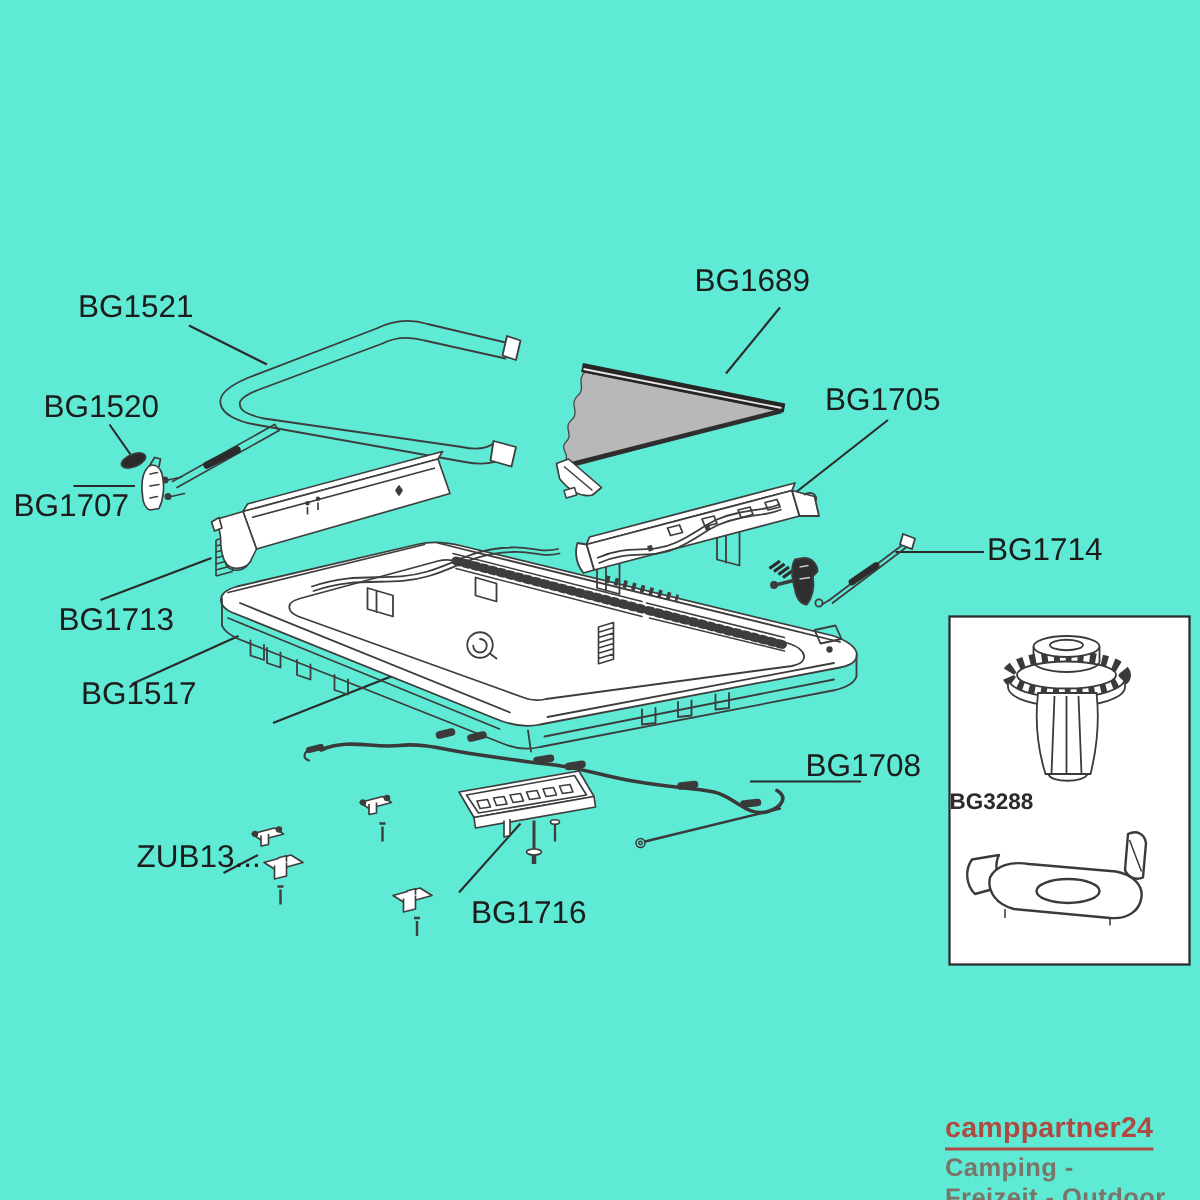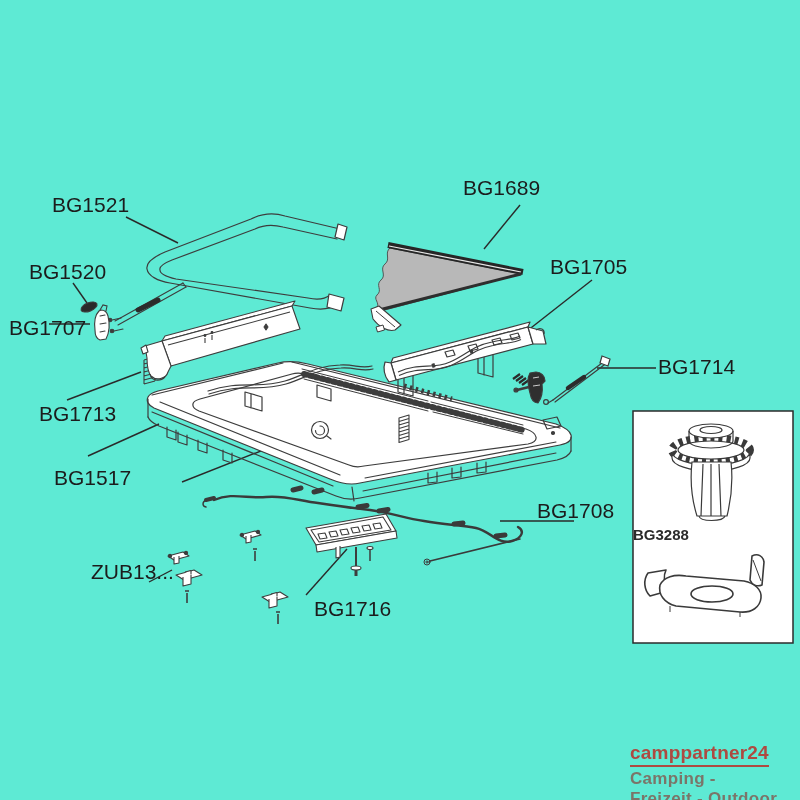--- a/index.html
+++ b/index.html
@@ -246,24 +246,24 @@
       <path d="M753,560 L761,581" stroke-width="1" fill="none"></path>
       <path d="M670,606 L670,612 M740,612 L740,617" stroke-width="1" fill="none"></path>
     </g>
   </g>
 </svg>
 
   <div class="plabel" style="left:52px;top:193px">BG1521</div>
   <div class="plabel" style="left:463px;top:176px">BG1689</div>
   <div class="plabel" style="left:29px;top:260px">BG1520</div>
   <div class="plabel" style="left:550px;top:255px">BG1705</div>
-  <div class="plabel" style="left:9px;top:316px">BG1707</div>
+  <div class="plabel" style="left:9px;top:326px">BG1707</div>
   <div class="plabel" style="left:658px;top:355px">BG1714</div>
   <div class="plabel" style="left:39px;top:402px">BG1713</div>
-  <div class="plabel" style="left:54px;top:466px">BG1517</div>
+  <div class="plabel" style="left:54px;top:451px">BG1517</div>
   <div class="plabel" style="left:537px;top:499px">BG1708</div>
   <div class="plabel" style="left:91px;top:560px">ZUB13...</div>
   <div class="plabel" style="left:314px;top:597px">BG1716</div>
   <div class="inset-label">BG3288</div>
 
   <div class="logo">
     <span class="brand">camppartner24</span>
     <div class="tagline">Camping - Freizeit - Outdoor</div>
   </div>
 

